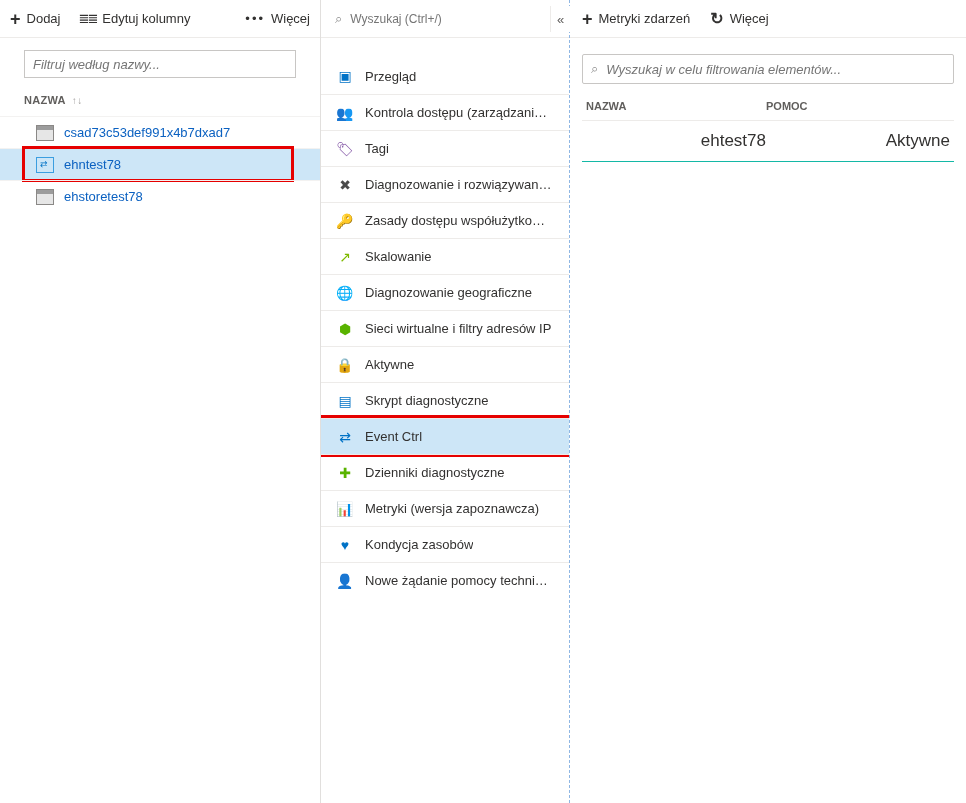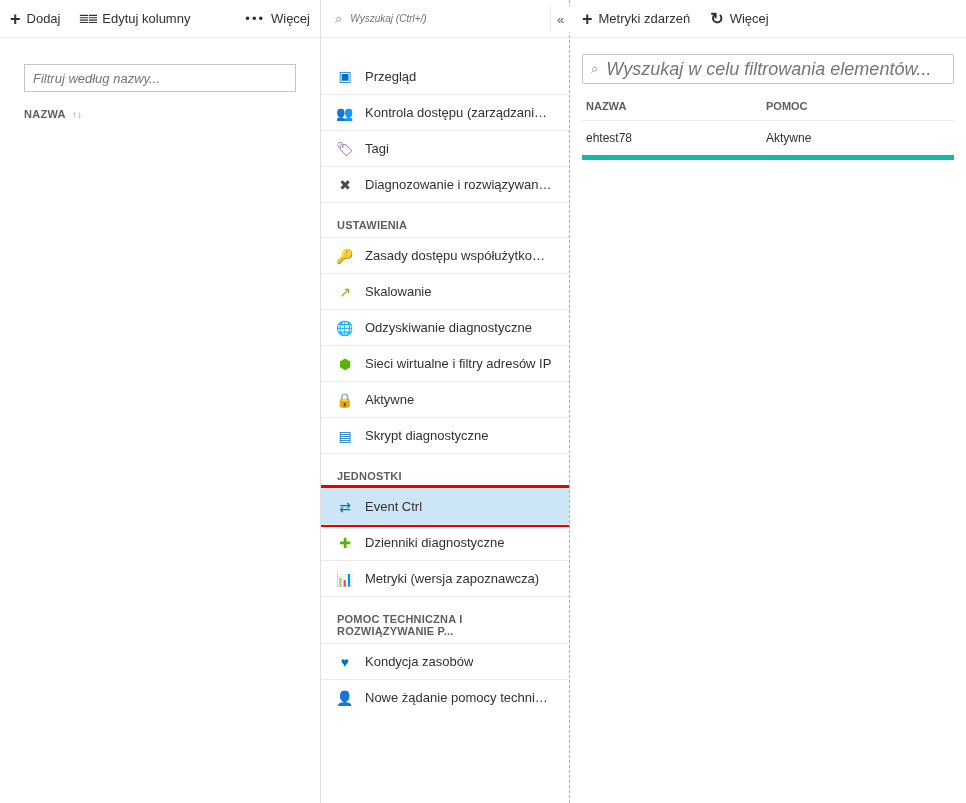--- a/index.html
+++ b/index.html
@@ -31,21 +31,21 @@
   }
   .p1-toolbar-btn {
     display: flex;
     align-items: center;
     gap: 6px;
     cursor: pointer;
     font-size: 13px;
   }
   .p1-toolbar-btn .lbl { white-space: nowrap; }
   .p1-filter {
-    margin: 26px 24px 16px 24px;
+    margin: 12px 24px 16px 24px;
   }
   .p1-filter input {
     width: 100%;
     height: 28px;
     border: 1px solid #c8c6c4;
     padding: 0 8px;
     font-style: italic;
     font-size: 13px;
     color: #666;
   }
@@ -119,22 +119,21 @@
     height: 38px;
     border-bottom: 1px solid #edebe9;
     display: flex;
     align-items: center;
     padding: 0 14px;
     gap: 8px;
   }
   .p2-search input {
     border: none;
     outline: none;
-    font-style: italic;
-    font-size: 10px;
+    font-size: 12px;
     flex: 1;
     color: #888;
   }
   .p2-collapse {
     position: absolute;
     right: -1px; top: 6px;
     width: 20px; height: 26px;
     display:flex; align-items:center; justify-content:center;
     color:#605e5c;
     cursor:pointer;
@@ -209,42 +208,43 @@
     border-radius: 2px;
     height: 30px;
     display:flex;
     align-items:center;
     padding:0 8px;
     gap:8px;
   }
   .p3-search input{
     border:none; outline:none;
     font-style: italic;
-    font-size:18px;
+    font-size:13px;
     color:#3b82f6;
     flex:1;
   }
   .p3-table {
     margin: 0 12px;
   }
   .p3-thead {
     display:flex;
     font-size:11px;
     font-weight:600;
     color:#605e5c;
     padding: 8px 4px;
     border-bottom: 1px solid #edebe9;
   }
   .p3-col-name { width: 180px; }
   .p3-col-status { flex:1; }
   .p3-trow {
     display:flex;
-    font-size:12px;
+    font-size:17px;
     padding: 10px 4px;
-    border-bottom: 5px solid #14b8a6;
+    border-bottom: 1px solid #14b8a6;
+    text-align: right;
   }
   .search-icon {
     color:#888;
   }
 </style>
 </head>
 <body>
 
 <div class="panel1">
   <div class="p1-toolbar">
@@ -264,20 +264,42 @@
 
   <div class="p1-filter">
     <input type="text" placeholder="Filtruj według nazwy..." style="">
   </div>
 
   <div class="p1-header">
     <span>NAZWA</span>
     <span class="sort-icon">↑↓</span>
   </div>
 
+  <div class="p1-list">
+
+  <div class="p1-row-wrap">
+        <div class="p1-row">
+          <span class="resicon"></span>
+          <span>csad73c53def991x4b7dxad7</span>
+        </div>
+      </div>
+      <div class="p1-row-wrap">
+        <div class="p1-row selected">
+          <span class="resicon eh"></span>
+          <span>ehntest78</span>
+        </div>
+        <div class="highlight-red" style="inset: -2px 26px -2px 22px;"></div>
+      </div>
+      <div class="p1-row-wrap">
+        <div class="p1-row">
+          <span class="resicon"></span>
+          <span>ehstoretest78</span>
+        </div>
+      </div>
+    </div>
 </div>
 
 <div class="panel2">
   <div class="p2-search">
     <span class="search-icon">⌕</span>
     <input type="text" placeholder="Wyszukaj (Ctrl+/)" style="">
   </div>
   <div class="p2-collapse">
     <span>«</span>
   </div>
@@ -292,62 +314,59 @@
         <span class="mi-label">Kontrola dostępu (zarządzanie d..</span>
       </div>
       <div class="p2-item" style="position: relative;">
         <span class="mi-icon" style="color: rgb(123, 75, 160);">🏷</span>
         <span class="mi-label">Tagi</span>
       </div>
       <div class="p2-item" style="position: relative;">
         <span class="mi-icon" style="color: rgb(74, 74, 74);">✖</span>
         <span class="mi-label">Diagnozowanie i rozwiązywanie..</span>
       </div>
-      <div class="p2-section-title">USTAWIENIA</div>
       <div class="p2-item" style="position: relative;">
         <span class="mi-icon" style="color: rgb(242, 185, 15);">🔑</span>
         <span class="mi-label">Zasady dostępu współużytkowa..</span>
       </div>
       <div class="p2-item" style="position: relative;">
         <span class="mi-icon" style="color: rgb(127, 186, 0);">↗</span>
         <span class="mi-label">Skalowanie</span>
       </div>
       <div class="p2-item" style="position: relative;">
         <span class="mi-icon" style="color: rgb(0, 114, 198);">🌐</span>
-        <span class="mi-label">Odzyskiwanie diagnostyczne</span>
+        <span class="mi-label">Diagnozowanie geograficzne</span>
       </div>
       <div class="p2-item" style="position: relative;">
         <span class="mi-icon" style="color: rgb(89, 179, 0);">⬢</span>
         <span class="mi-label">Sieci wirtualne i filtry adresów IP</span>
       </div>
       <div class="p2-item" style="position: relative;">
         <span class="mi-icon" style="color: rgb(51, 51, 51);">🔒</span>
         <span class="mi-label">Aktywne</span>
       </div>
       <div class="p2-item" style="position: relative;">
         <span class="mi-icon" style="color: rgb(0, 114, 198);">▤</span>
         <span class="mi-label">Skrypt diagnostyczne</span>
       </div>
-      <div class="p2-section-title">JEDNOSTKI</div>
       <div style="position: relative;">
         <div class="p2-item selected" style="position: relative;">
           <span class="mi-icon" style="color: rgb(0, 114, 198);">⇄</span>
           <span class="mi-label">Event Ctrl</span>
         </div>
         <div class="highlight-red" style="inset: -3px -4px;"></div>
       </div>
       <div class="p2-item" style="position: relative;">
         <span class="mi-icon" style="color: rgb(89, 179, 0);">✚</span>
         <span class="mi-label">Dzienniki diagnostyczne</span>
       </div>
       <div class="p2-item" style="position: relative;">
         <span class="mi-icon" style="color: rgb(0, 114, 198);">📊</span>
         <span class="mi-label">Metryki (wersja zapoznawcza)</span>
       </div>
-      <div class="p2-section-title">POMOC TECHNICZNA I ROZWIĄZYWANIE P...</div>
       <div class="p2-item" style="position: relative;">
         <span class="mi-icon" style="color: rgb(0, 114, 198);">♥</span>
         <span class="mi-label">Kondycja zasobów</span>
       </div>
       <div class="p2-item" style="position: relative;">
         <span class="mi-icon" style="color: rgb(0, 114, 198);">👤</span>
         <span class="mi-label">Nowe żądanie pomocy technicznej</span>
       </div>
     </div>
 </div>

